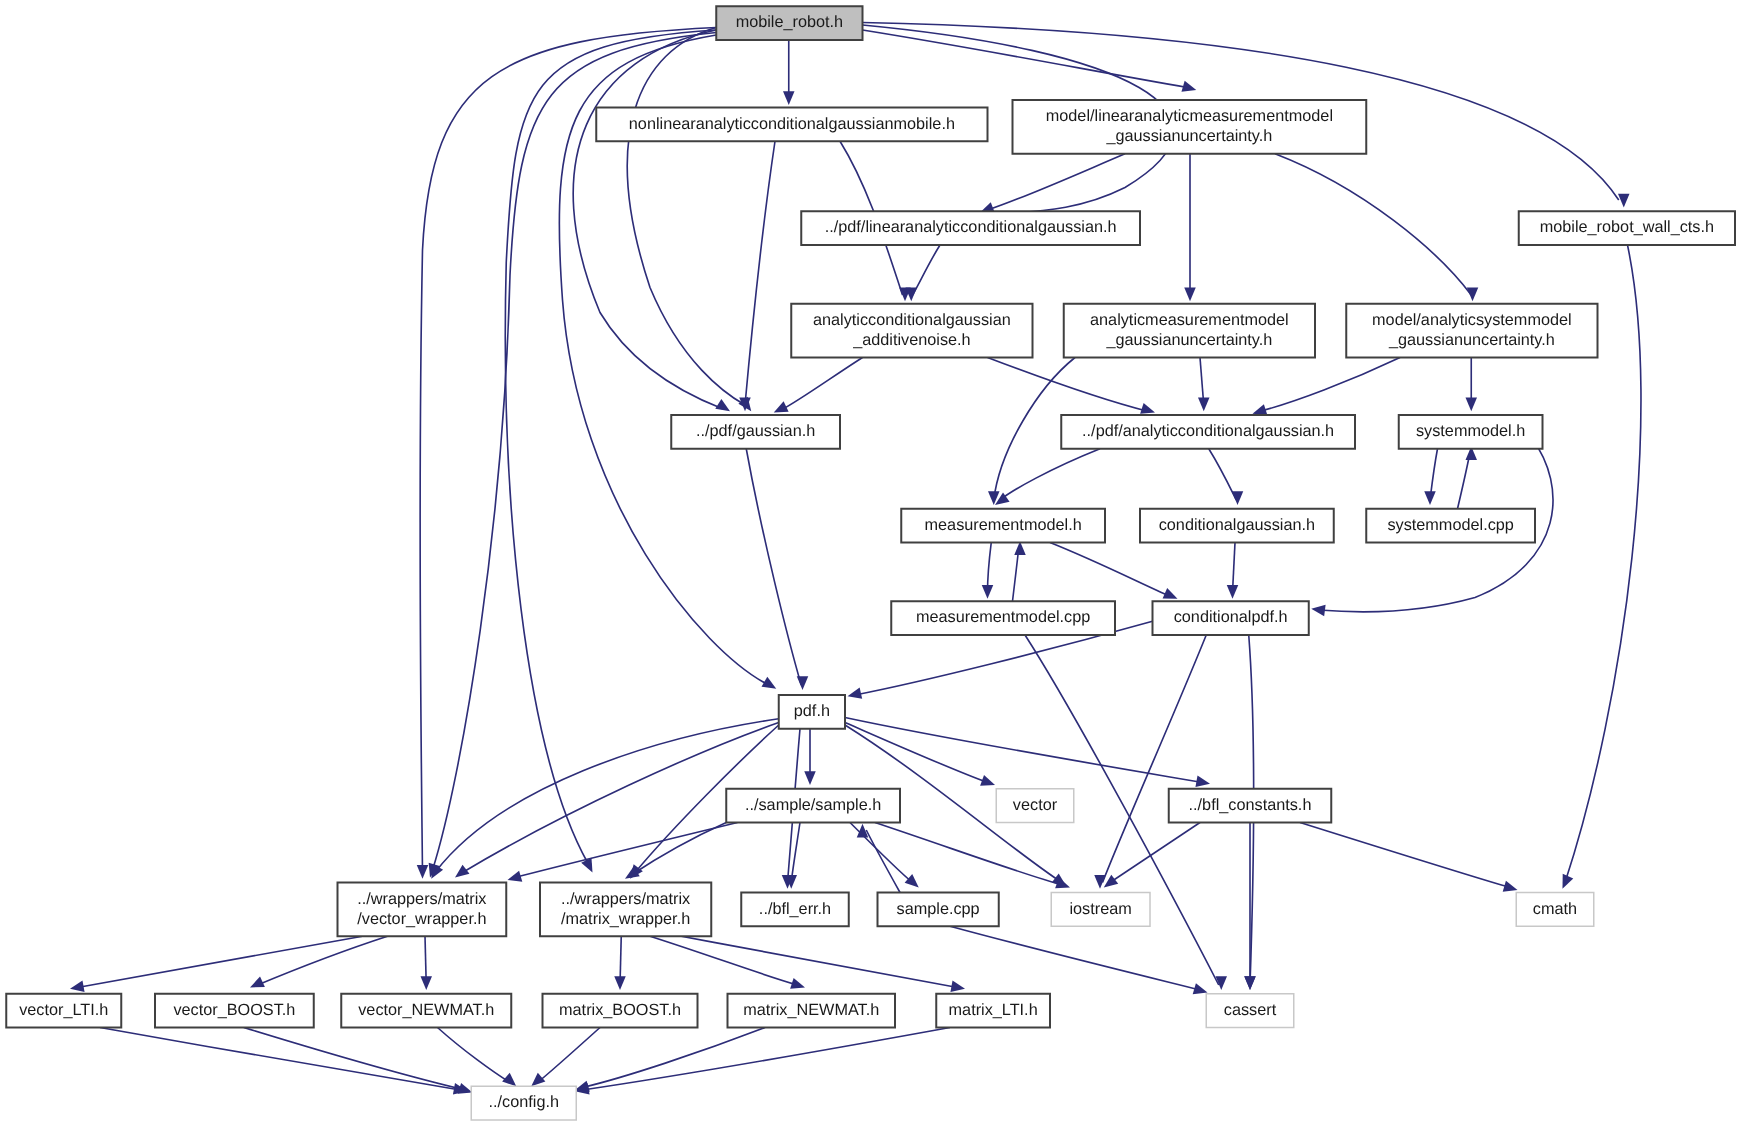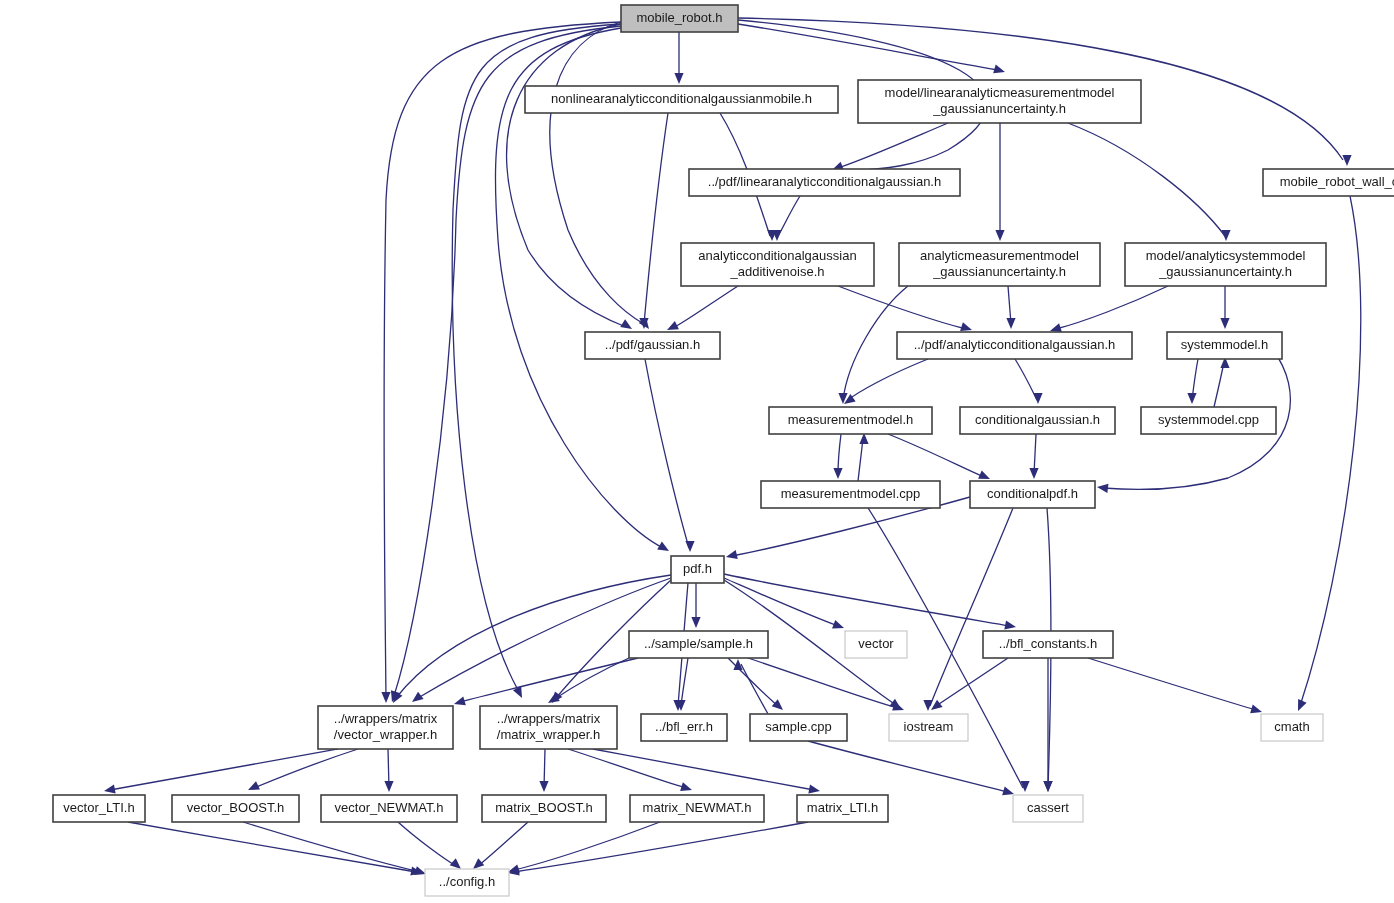--- a/index.html
+++ b/index.html
@@ -10,21 +10,20 @@
   body {
     width: 1394px;
     height: 903px;
     font-family: "Liberation Sans", sans-serif;
     overflow: hidden;
   }
   #graph-root {
     position: relative;
     width: 1280px;
     height: 903px;
-    margin-left: 48px;
   }
   svg#graph-canvas {
     position: absolute;
     top: 0;
     left: 0;
     width: 1394px;
     height: 903px;
     display: block;
   }
   .node-box {

